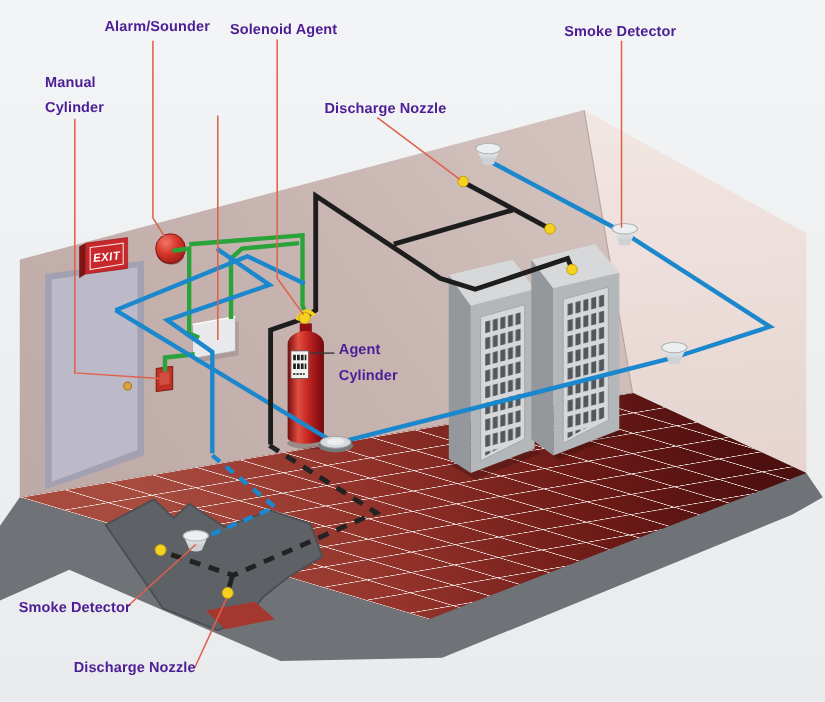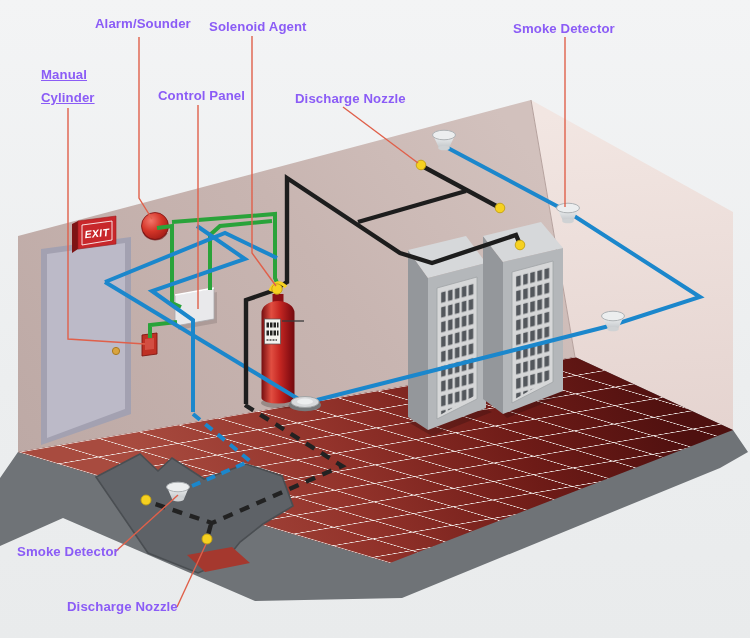--- a/index.html
+++ b/index.html
@@ -6,24 +6,24 @@
   body{
     width:750px;height:638px;
     font-family:"Liberation Sans", sans-serif;
     background:linear-gradient(180deg,#f3f4f5 0%,#eceeef 60%,#e9ebec 100%);
     position:relative;overflow:hidden;
   }
   .stage{position:absolute;left:0;top:0;width:750px;height:638px;}
   svg{position:absolute;left:0;top:0;}
   .lbl{
     position:absolute;
-    font-size:13.2px;font-weight:700;color:#8b5cf6;
+    font-size:13.2px;font-weight:700;color:#4c1d95;
     letter-spacing:0.1px;white-space:nowrap;line-height:22px;
   }
-  .lbl.two{line-height:23px;text-decoration:underline;}
+  .lbl.two{line-height:23px;}
 </style>
 </head>
 <body>
 
 <div class="stage">
 <svg width="750" height="638" viewBox="0 0 750 638">
   <defs>
     <linearGradient id="wallL" x1="18" y1="460" x2="500" y2="110" gradientUnits="userSpaceOnUse">
       <stop offset="0" stop-color="#bda9a5"></stop>
           <stop offset="0.6" stop-color="#c8b5b1"></stop>
@@ -222,17 +222,20 @@
   </g>
 </svg>
 
 <div class="lbl" style="left:95px;top:13px">Alarm/Sounder</div>
 <div class="lbl" style="left:209px;top:16px">Solenoid Agent</div>
 <div class="lbl" style="left:513px;top:18px">Smoke Detector</div>
 <div class="lbl two" style="left:41px;top:63px">
   <div>Manual</div>
   <div>Cylinder</div>
 </div>
-<div class="lbl" style="left:158px;top:85px">Control Panel</div>
 <div class="lbl" style="left:295px;top:88px">Discharge Nozzle</div>
+<div class="lbl two" style="left:308px;top:306px">
+  <div>Agent</div>
+  <div>Cylinder</div>
+</div>
 <div class="lbl" style="left:17px;top:541px">Smoke Detector</div>
 <div class="lbl" style="left:67px;top:596px">Discharge Nozzle</div>
 </div>
 
 </body></html>

